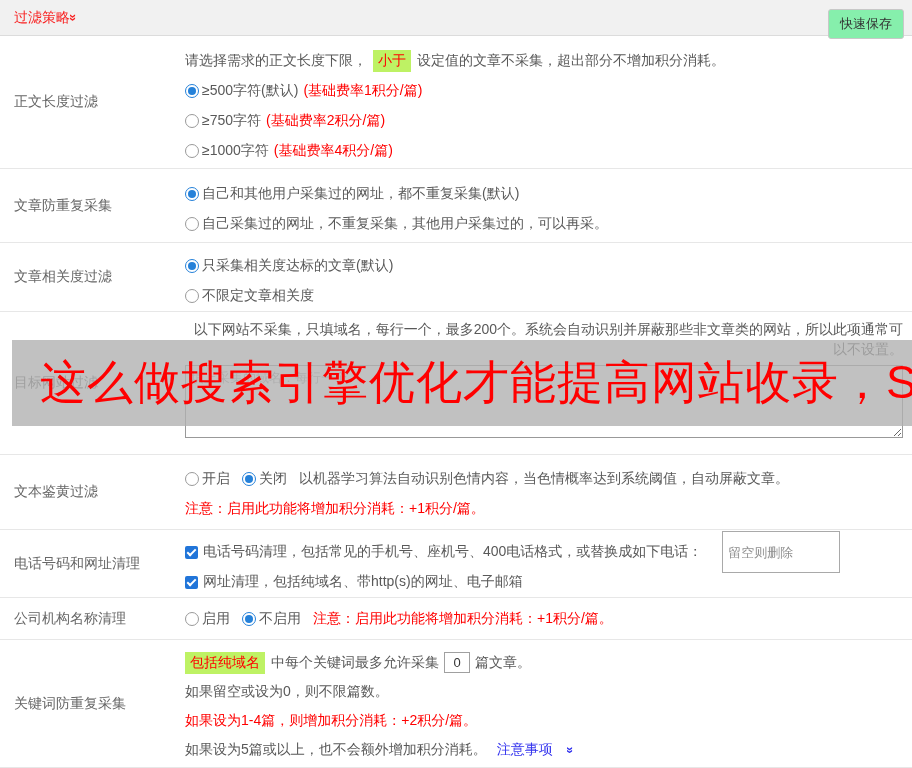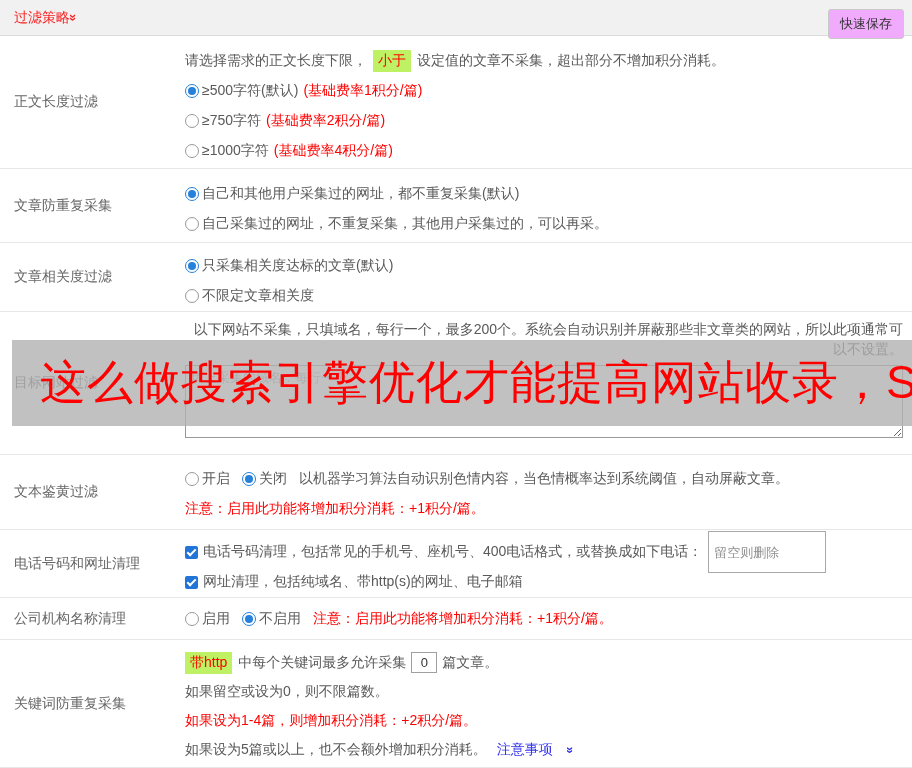--- a/index.html
+++ b/index.html
@@ -5,21 +5,21 @@
   * { margin:0; padding:0; box-sizing:border-box; }
   html,body { width:912px; height:768px; background:#fff; overflow:hidden;
     font-family:"Liberation Sans","DejaVu Sans",sans-serif; }
   .page { position:relative; width:912px; height:768px; }
 
   
   .hdr { height:36px; background:#f1f1f1; border-bottom:1px solid #dcdcdc;
     display:flex; align-items:center; justify-content:space-between; padding:0 8px 0 14px; }
   .hdr-title { color:#f81f1f; font-size:14px; display:flex; align-items:center; }
   .chev { display:inline-block; transform:rotate(90deg); font-weight:bold; font-size:13px; line-height:1; }
-  .save-btn { background:#f0abfc; border:1px solid #c8c8c8; border-radius:3px; color:#333;
+  .save-btn { background:#86efac; border:1px solid #c8c8c8; border-radius:3px; color:#333;
     font-size:13px; padding:5px 11px; cursor:pointer;margin-top:12px; }
 
   
   .row { display:grid; grid-template-columns:185px 1fr; border-bottom:1px solid #e7e7e7; }
   .row:last-child { border-bottom:none; }
   .lbl { color:#666; font-size:14px; padding-left:14px; display:flex; align-items:center; }
   .content { color:#595959; font-size:14px; padding-right:8px; }
   .line { height:30px; display:flex; align-items:center; white-space:nowrap; }
   .red { color:#ff0000; }
   .fee { color:#ff0000; margin-left:5px; }
@@ -48,21 +48,21 @@
   .r8 { height:128px; } .r8 .content { padding-top:8px; }
   .r8 .line { height:29px; }
 
   .desc { line-height:20px; width:718px; white-space:normal;text-align:right; }
   .site-textarea { width:718px; height:73px; margin-top:6px; border:1px solid #999;
     font-size:13px; color:#555; padding:3px 5px; resize:both;
     font-family:"Liberation Sans","DejaVu Sans",sans-serif; }
   .site-textarea::placeholder { color:#a9a9a9; }
 
   .phone-input { width:118px; height:14px; border:1px solid #a9a9a9; font-size:13px;
-    padding:20px 5px; margin-left:6px; color:#333; }
+    padding:20px 5px; margin-left:20px; color:#333; }
   .phone-input::placeholder { color:#8f8f8f; }
   .count-input { width:26px; height:21px; border:1px solid #a0a0a0; text-align:center;
     font-size:13px; margin:0 5px; color:#333; }
 
   .note-link { color:#3333ee; margin-left:10px; display:inline-flex; align-items:center; gap:14px;
     cursor:pointer; text-decoration:none; }
   .note-link .chev { font-size:12px; }
 
   
   .overlay { position:absolute; top:340px; left:12px; right:0; height:86px;
@@ -190,21 +190,21 @@
         <span>不启用</span>
       </span>
       <span class="red">注意：启用此功能将增加积分消耗：+1积分/篇。</span>
     </div>
   </div>
 
   <div class="row r8">
     <div class="lbl">关键词防重复采集</div>
     <div class="content">
       <div class="line">
-        <span class="hl" style="margin-left:0;">带http</span>
+        <span class="hl" style="margin-left:0;">包括纯域名</span>
         <span>中每个关键词最多允许采集</span>
         <input class="count-input" type="text" value="0" style="">
         <span>篇文章。</span>
       </div>
       <div class="line">如果留空或设为0，则不限篇数。</div>
       <div class="line red">如果设为1-4篇，则增加积分消耗：+2积分/篇。</div>
       <div class="line">
         <span>如果设为5篇或以上，也不会额外增加积分消耗。</span>
         <a class="note-link">
           <span>注意事项</span>

